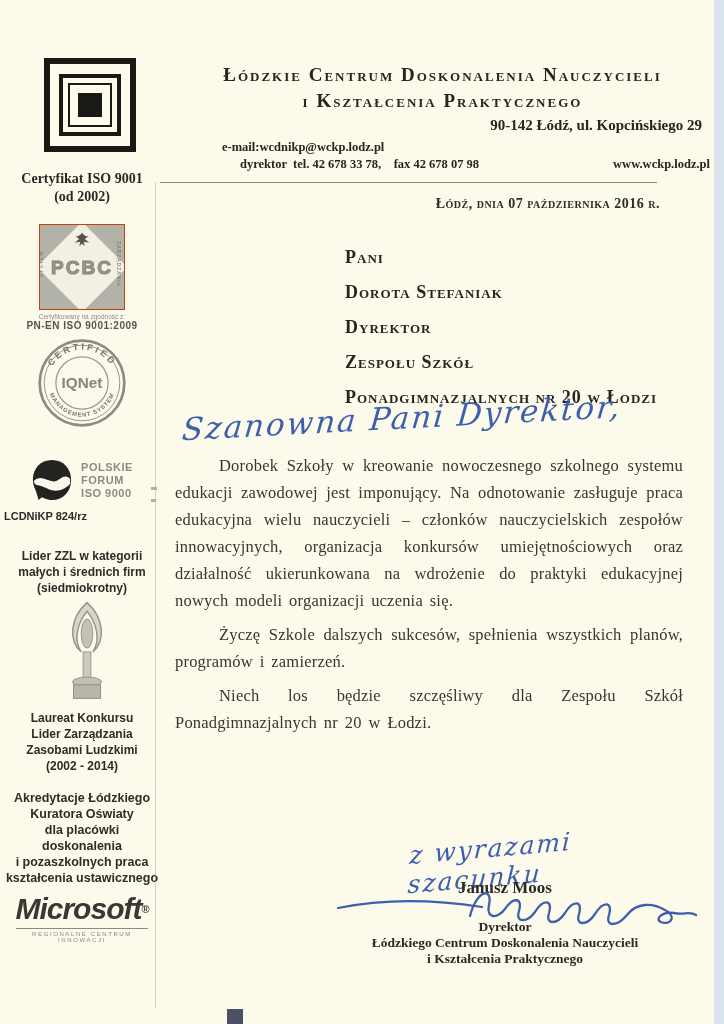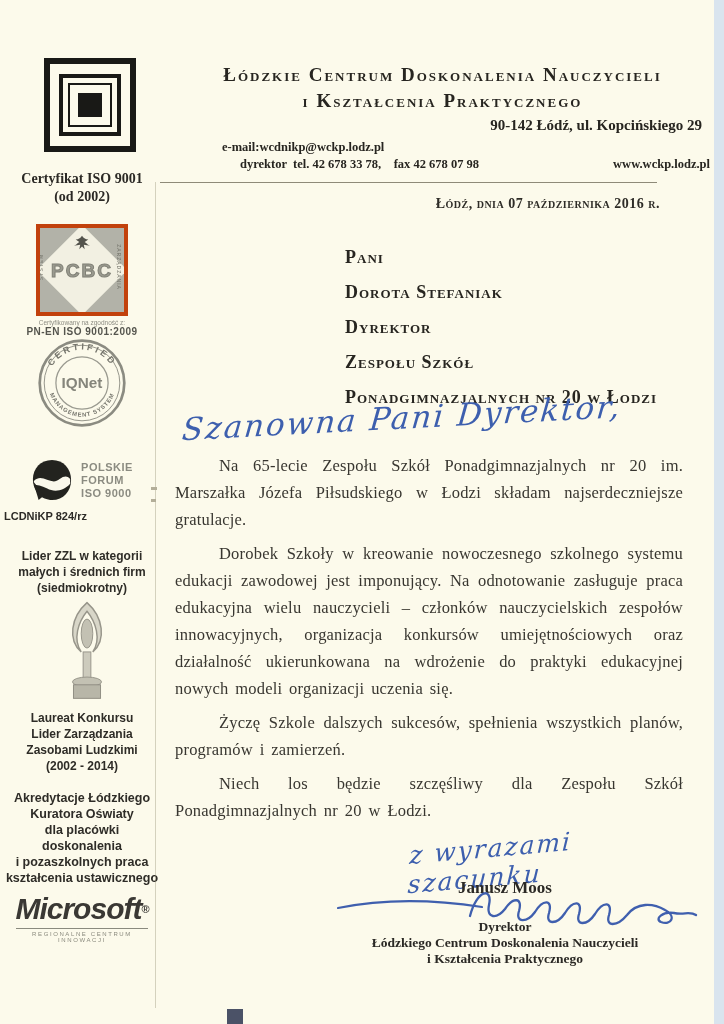--- a/index.html
+++ b/index.html
@@ -14,21 +14,21 @@
   
   .side-center{left:4px;width:156px;text-align:center;}
   
   #sq-logo{left:44px;top:58px;width:92px;height:94px;display:flex;align-items:center;justify-content:center;border:6px solid #191916;background:#fcfaeb;box-sizing:border-box;}
   #sq-logo .s1{border:4px solid #191916;padding:5px;background:#fcfaeb;}
   #sq-logo .s2{border:2px solid #191916;padding:8px;background:#fcfaeb;}
   #sq-logo .s3{width:24px;height:24px;background:#191916;}
   .iso-label{top:170px;font-weight:700;font-size:14px;line-height:18px;color:#2b2925;}
   
   #pcbc{top:224px;}
-  .pcbc-box{position:relative;width:84px;height:84px;margin:0 auto;background:#b2b2a8;border:4px solid #c2410c;overflow:hidden;}
+  .pcbc-box{position:relative;width:84px;height:84px;margin:0 auto;background:#b2b2a8;border:1px solid #c2410c;overflow:hidden;}
   .pcbc-diamond{position:absolute;left:10px;top:10px;width:64px;height:64px;background:#f2f0e2;transform:rotate(45deg);}
   .pcbc-word{position:absolute;left:0;top:32px;width:100%;text-align:center;font-family:"Liberation Sans",sans-serif;font-weight:700;font-size:19px;letter-spacing:2px;color:#9b9b90;-webkit-text-stroke:1px #808076;}
   .pcbc-side{position:absolute;top:36px;font-family:"Liberation Sans",sans-serif;font-size:5px;letter-spacing:1px;color:#6f6f66;}
   .pcbc-side.l{left:-12px;transform:rotate(-90deg);}
   .pcbc-side.r{right:-18px;transform:rotate(90deg);}
   .pcbc-eagle{position:absolute;left:33px;top:6px;}
   .pcbc-cap-sm{margin-top:3px;font-family:"Liberation Sans",sans-serif;font-size:6.5px;color:#8d8d83;}
   .pcbc-cap{font-family:"Liberation Sans",sans-serif;font-size:10px;font-weight:700;color:#55554e;letter-spacing:.5px;}
   
   #iqnet{top:338px;}
@@ -199,21 +199,20 @@
     <div>Pani</div>
     <div>Dorota Stefaniak</div>
     <div>Dyrektor</div>
     <div>Zespołu Szkół</div>
     <div>Ponadgimnazjalnych nr 20 w Łodzi</div>
   </div>
 
   <div class="abs hand" id="salutation">Szanowna Pani Dyrektor,</div>
 
   <div class="abs" id="body-text">
-    <p>Na 65-lecie Zespołu Szkół Ponadgimnazjalnych nr 20 im. Marszałka Józefa Piłsudskiego w Łodzi składam najserdeczniejsze gratulacje.</p>
     <p>Dorobek Szkoły w kreowanie nowoczesnego szkolnego systemu edukacji zawodowej jest imponujący. Na odnotowanie zasługuje praca edukacyjna wielu nauczycieli – członków nauczycielskich zespołów innowacyjnych, organizacja konkursów umiejętnościowych oraz działalność ukierunkowana na wdrożenie do praktyki edukacyjnej nowych modeli organizacji uczenia się.</p>
     <p>Życzę Szkole dalszych sukcesów, spełnienia wszystkich planów, programów i zamierzeń.</p>
     <p>Niech los będzie szczęśliwy dla Zespołu Szkół Ponadgimnazjalnych nr 20 w Łodzi.</p>
   </div>
 
   <div class="abs hand" id="closing">z wyrazami szacunku</div>
 
   <div class="abs" id="sig-block">
     <div class="sig-name">Janusz Moos</div>
     <div class="sig-title">Dyrektor</div>

